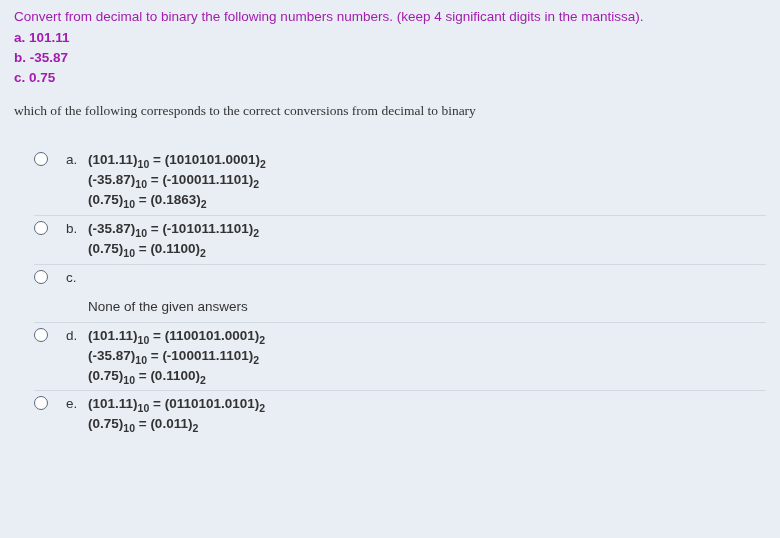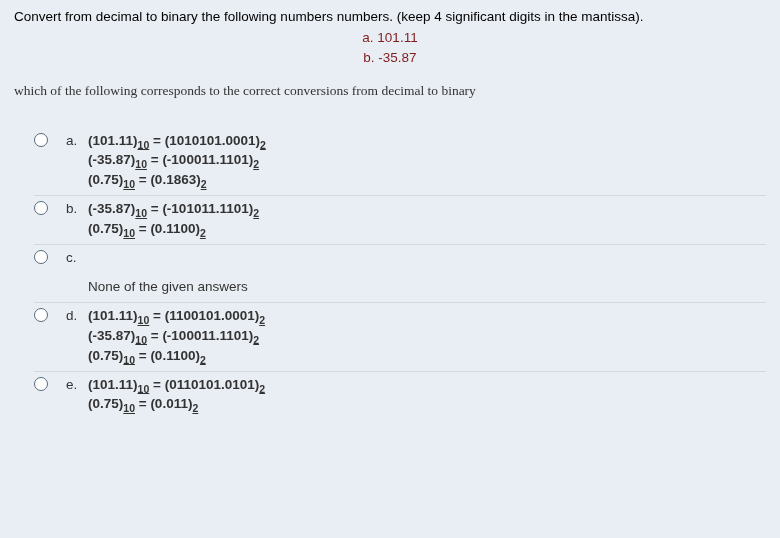--- a/index.html
+++ b/index.html
@@ -11,31 +11,30 @@
       width: 780px;
       height: 538px;
       background: #e9eef4;
       font-family: Arial, Helvetica, sans-serif;
       font-size: 13.5px;
       color: #333;
       padding: 8px 14px;
       line-height: 1.4;
     }
     .question-intro {
-      color: #000000;
+      color: #a21caf;
       margin-bottom: 2px;
     }
     .given-list {
       margin-bottom: 14px;
     }
     .given-item {
-      font-weight: normal;
-      color: #7f1d1d;
+      font-weight: bold;
+      color: #a21caf;
       margin: 1px 0;
-      text-align: center;
     }
     .subprompt {
       font-family: Liberation Serif, serif;
       color: #333;
       margin: 6px 0 26px 0;
     }
     .options {
       padding-left: 20px;
     }
     .option-row {
@@ -71,31 +70,31 @@
       margin: 0 0 1px 0;
     }
     .opt-plain {
       font-weight: normal;
       margin-top: 29px;
     }
     sub {
       font-size: 0.78em;
       vertical-align: sub;
       line-height: 0;
-      text-decoration: underline;
     }
   </style>
 </head>
 <body>
 
 <div class="question-intro">Convert from decimal to binary the following numbers numbers. (keep 4 significant digits in the mantissa).</div>
 
 <div class="given-list">
   <div class="given-item">a. 101.11</div>
   <div class="given-item">b. -35.87</div>
+  <div class="given-item">c. 0.75</div>
 </div>
 
 <div class="subprompt">which of the following corresponds to the correct conversions from decimal to binary</div>
 
 <div class="options">
 
   <div class="option-row">
     <div class="radio"></div>
     <div class="opt-letter">a.</div>
     <div class="opt-body">

